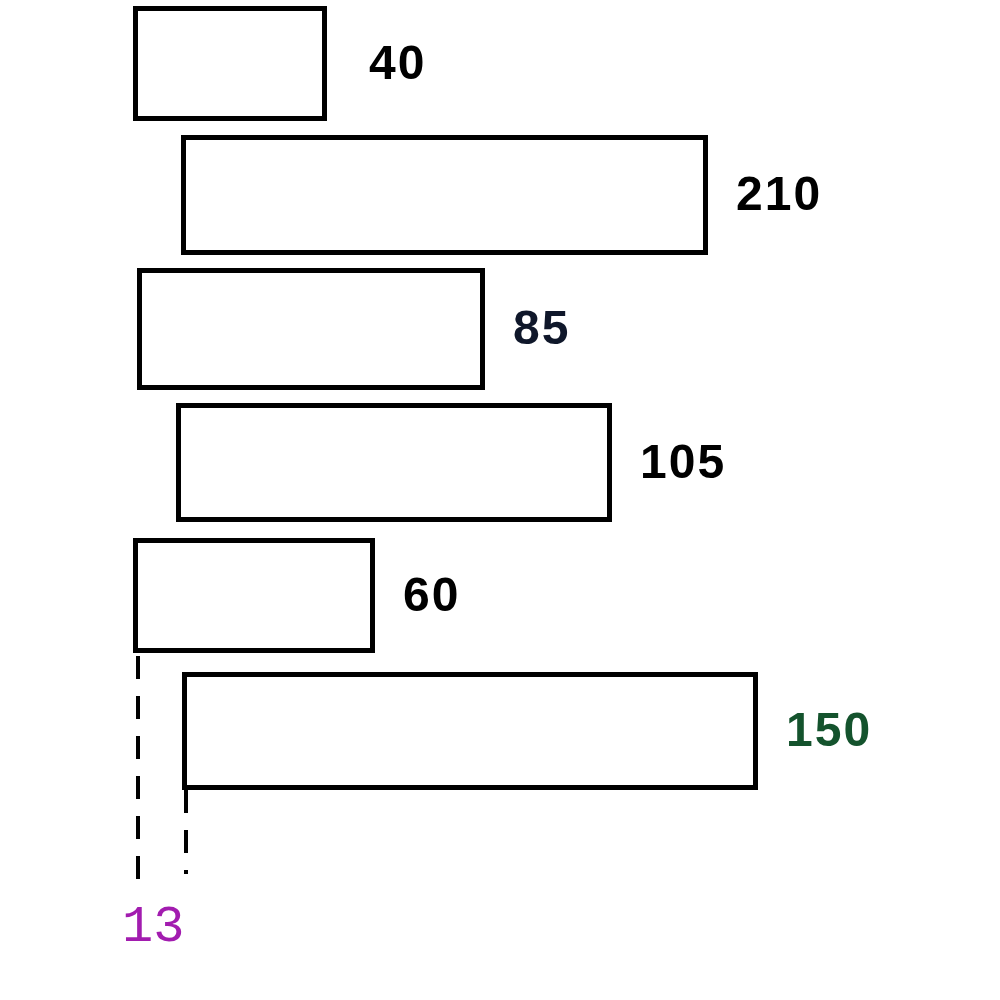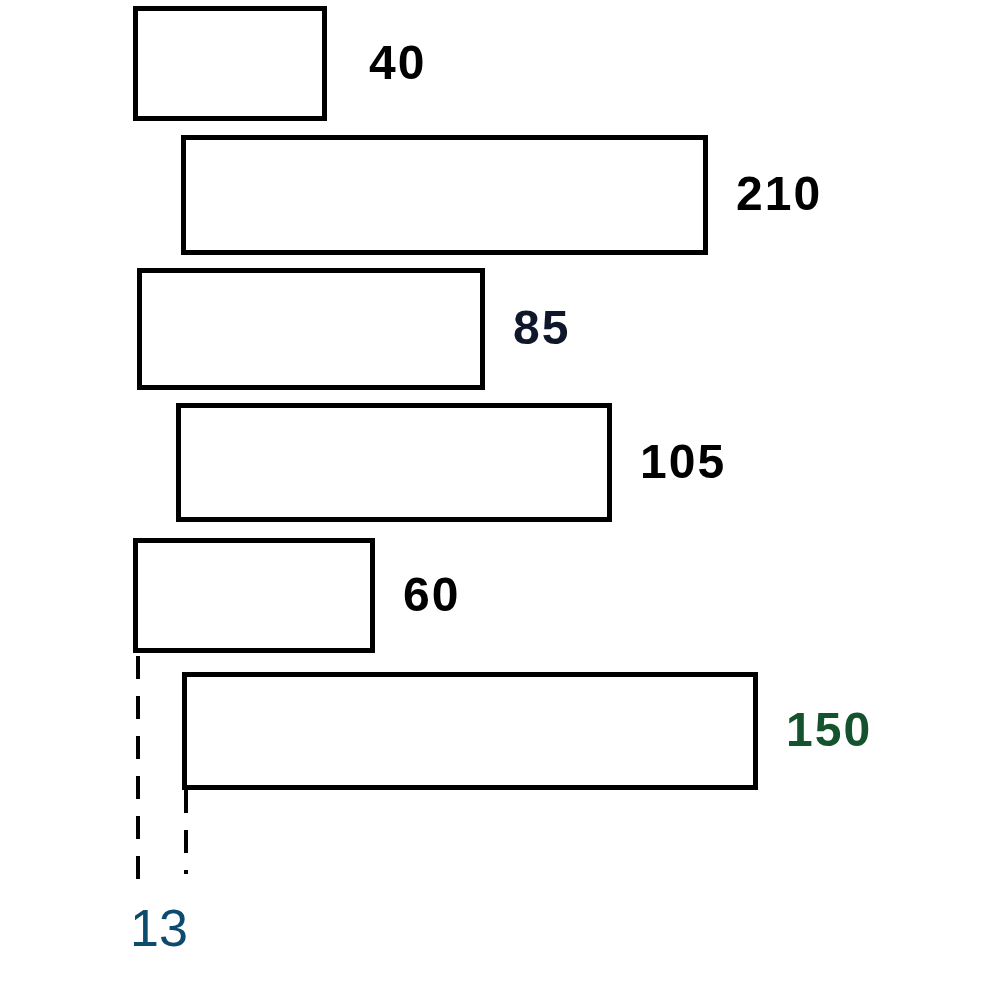--- a/index.html
+++ b/index.html
@@ -46,21 +46,21 @@
     font-size: 52px;
     color: #000000;
     line-height: 1;
     white-space: nowrap;
   }
 </style>
 </head>
 <body>
 
 <div id="stage">
-  <span class="offset-label" style="left: 130px; top: 902px; color: #0c4a6e;">13</span>
+  <span class="offset-label" style="left: 122px; top: 902px; color: #a21caf; font-family: Liberation Mono, monospace;">13</span>
 <div class="bar" style="left: 133px; top: 6px; width: 194px; height: 115px; border-width: 5px; background: rgb(255, 255, 255); border-color: rgb(0, 0, 0);"></div>
     <div class="bar-label" style="left: 369px; top: 63.5px; color: rgb(0, 0, 0);">40</div>
     <div class="bar" style="left: 181px; top: 135px; width: 527px; height: 120px; border-width: 5px; background: rgb(255, 255, 255); border-color: rgb(0, 0, 0);"></div>
     <div class="bar-label" style="left: 736px; top: 195px; color: rgb(0, 0, 0);">210</div>
     <div class="bar" style="left: 137px; top: 268px; width: 348px; height: 122px; border-width: 5px; background: rgb(255, 255, 255); border-color: rgb(0, 0, 0);"></div>
     <div class="bar-label" style="left: 513px; top: 329px; color: #0f172a;">85</div>
     <div class="bar" style="left: 176px; top: 403px; width: 436px; height: 119px; border-width: 5px; background: rgb(255, 255, 255); border-color: rgb(0, 0, 0);"></div>
     <div class="bar-label" style="left: 640px; top: 462.5px; color: rgb(0, 0, 0);">105</div>
     <div class="bar" style="left: 133px; top: 538px; width: 242px; height: 115px; border-width: 5px; background: rgb(255, 255, 255); border-color: rgb(0, 0, 0);"></div>
     <div class="bar-label" style="left: 403px; top: 595.5px; color: rgb(0, 0, 0);">60</div>

